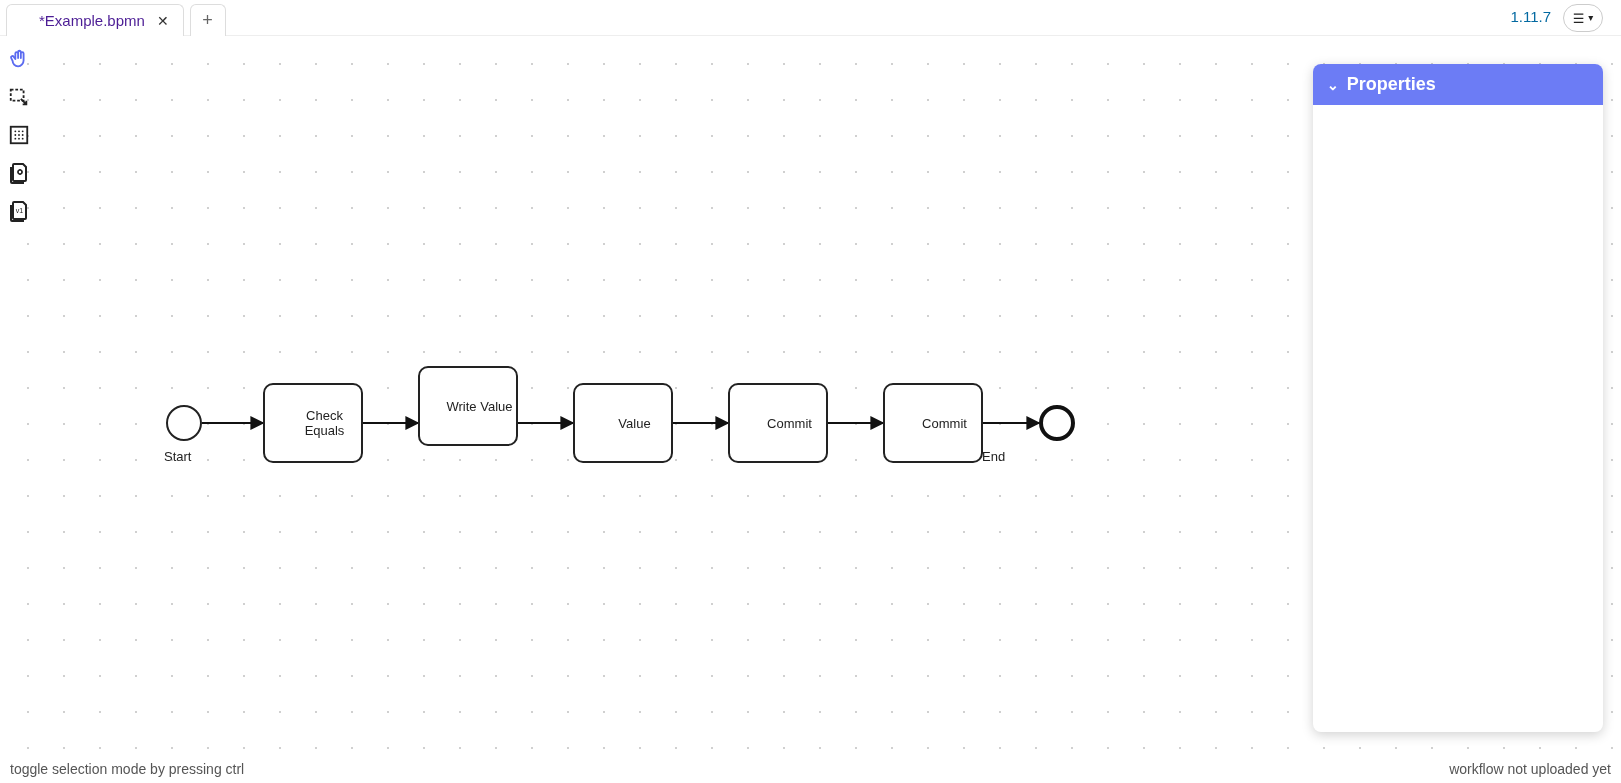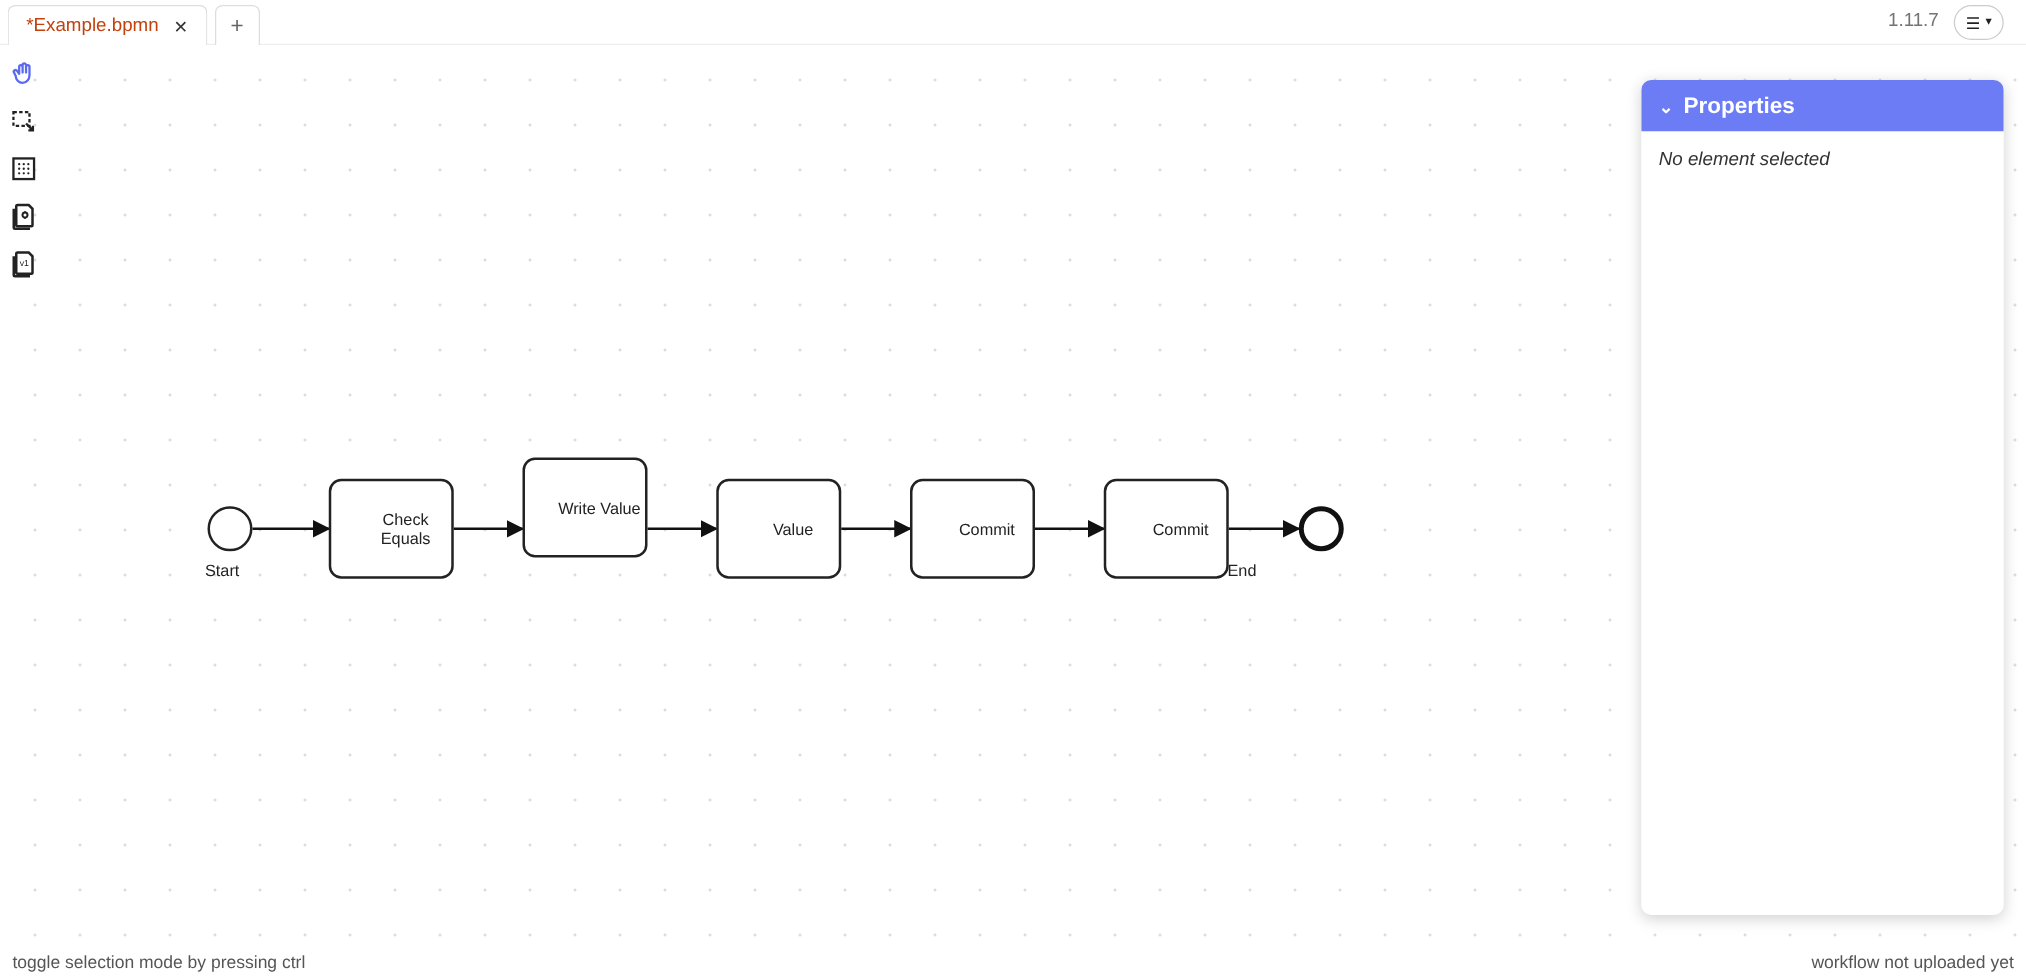--- a/index.html
+++ b/index.html
@@ -15,31 +15,31 @@
   .tab-row {
     position: absolute; left: 0; top: 0; height: 36px; display: flex; align-items: flex-start;
   }
   .tab {
     display: flex; align-items: center; height: 32px; padding: 0 10px 0 14px;
     border: 1px solid #ddd; border-bottom: none;
     border-top-left-radius: 6px; border-top-right-radius: 6px;
     margin-top: 4px; margin-left: 6px; background: #fff;
     font-size: 15px; cursor: pointer;
   }
-  .tab .tab-title { color: #c2410c; margin-right: 8px; }
+  .tab .tab-title { color: #4c1d95; margin-right: 8px; margin-left: 18px; }
   .tab .tab-close { font-size: 14px; color: #333; padding: 0 4px; cursor: pointer; }
   .tab-add {
     display: flex; align-items: center; justify-content: center;
     width: 36px; height: 32px; margin-top: 4px; margin-left: 6px;
     border: 1px solid #ddd; border-bottom: none;
     border-top-left-radius: 6px; border-top-right-radius: 6px;
     background: #fff; color: #666; cursor: pointer; font-size: 18px;
   }
   .version {
-    position: absolute; right: 70px; top: 8px; font-size: 15px; color: #737373;
+    position: absolute; right: 70px; top: 8px; font-size: 15px; color: #0369a1;
   }
   .menu-btn {
     position: absolute; right: 18px; top: 4px; width: 40px; height: 28px;
     border: 1px solid #ccc; border-radius: 14px; background: #fff;
     display: flex; align-items: center; justify-content: center; gap: 4px;
     cursor: pointer;
   }
   .menu-btn .bars { font-size: 13px; line-height: 1; }
   .menu-btn .caret { font-size: 10px; line-height: 1; }
 
@@ -204,19 +204,18 @@
 
   <div class="node-end" id="node-end" style="left: 1039px; top: 369px;"></div>
   <div class="node-label" id="label-end" style="left: 982px; top: 413px; width: 36px;">End</div>
 </div>
 
 <div class="properties">
   <div class="properties-header">
     <span class="chev">⌄</span>
     <span>Properties</span>
   </div>
-  <div class="properties-body">No element selected</div>
 </div>
 
 <div class="statusbar">
   <span>toggle selection mode by pressing ctrl</span>
   <span>workflow not uploaded yet</span>
 </div>
 
 </body></html>

